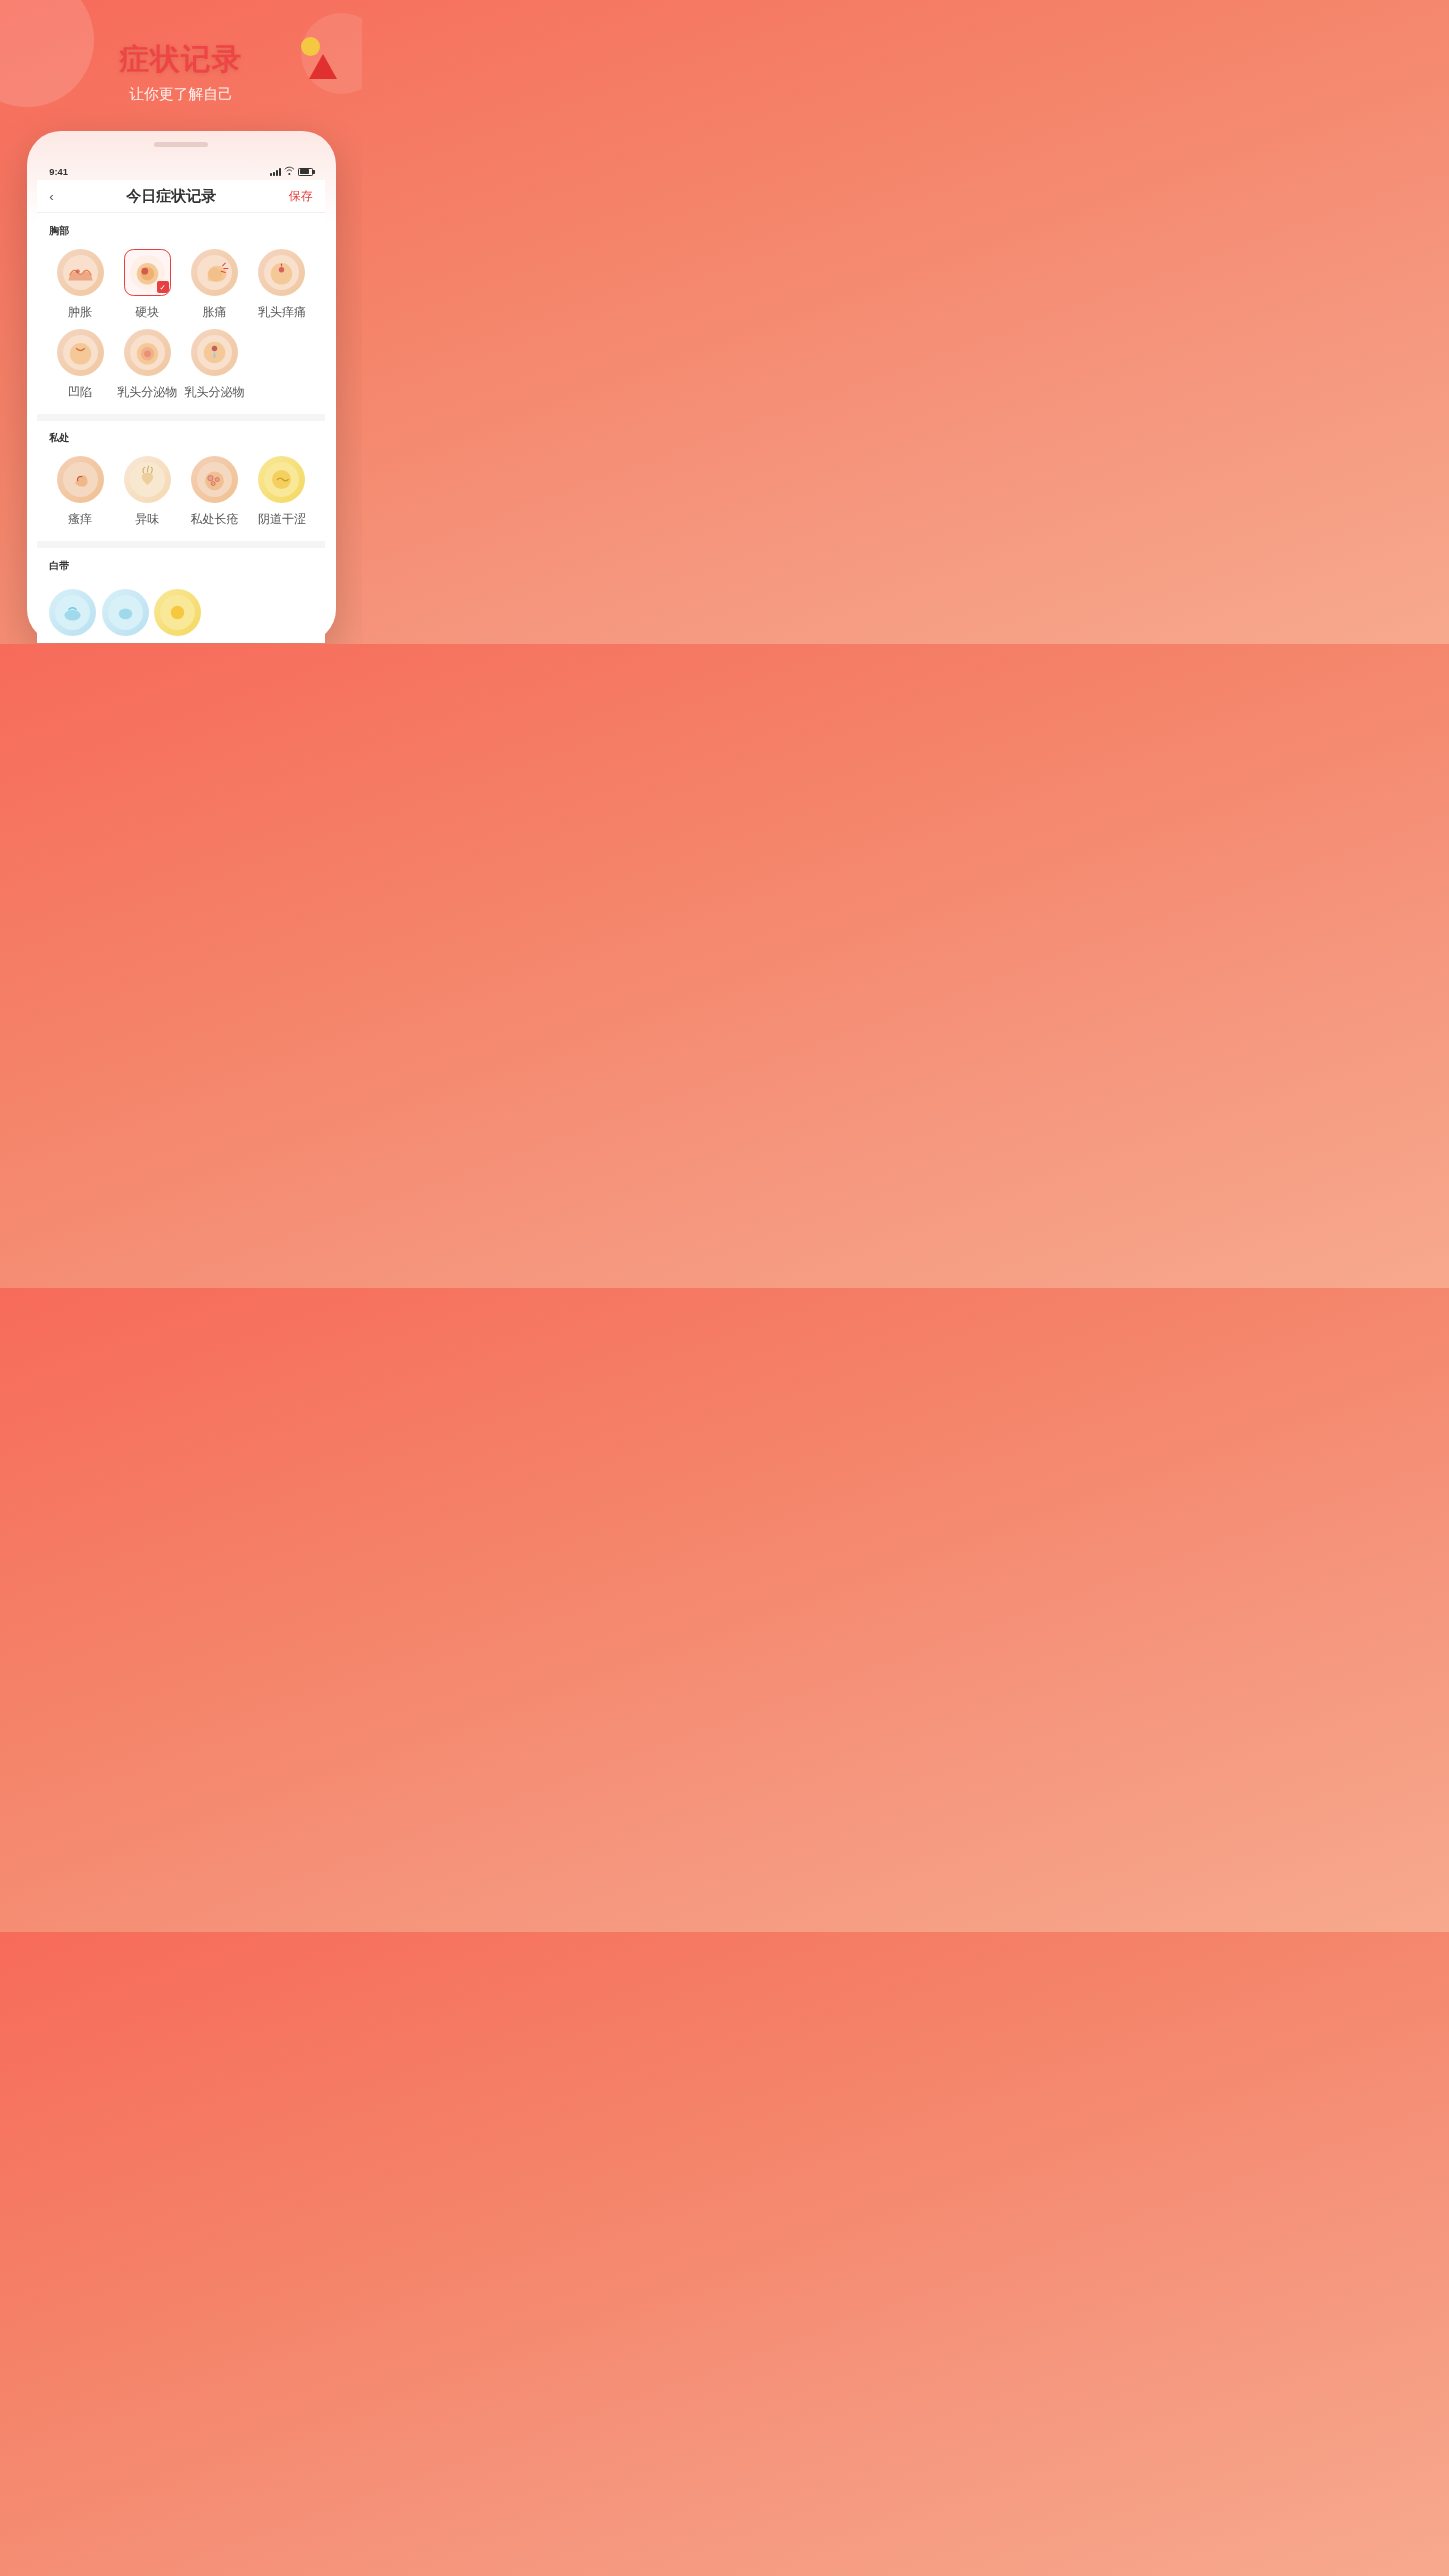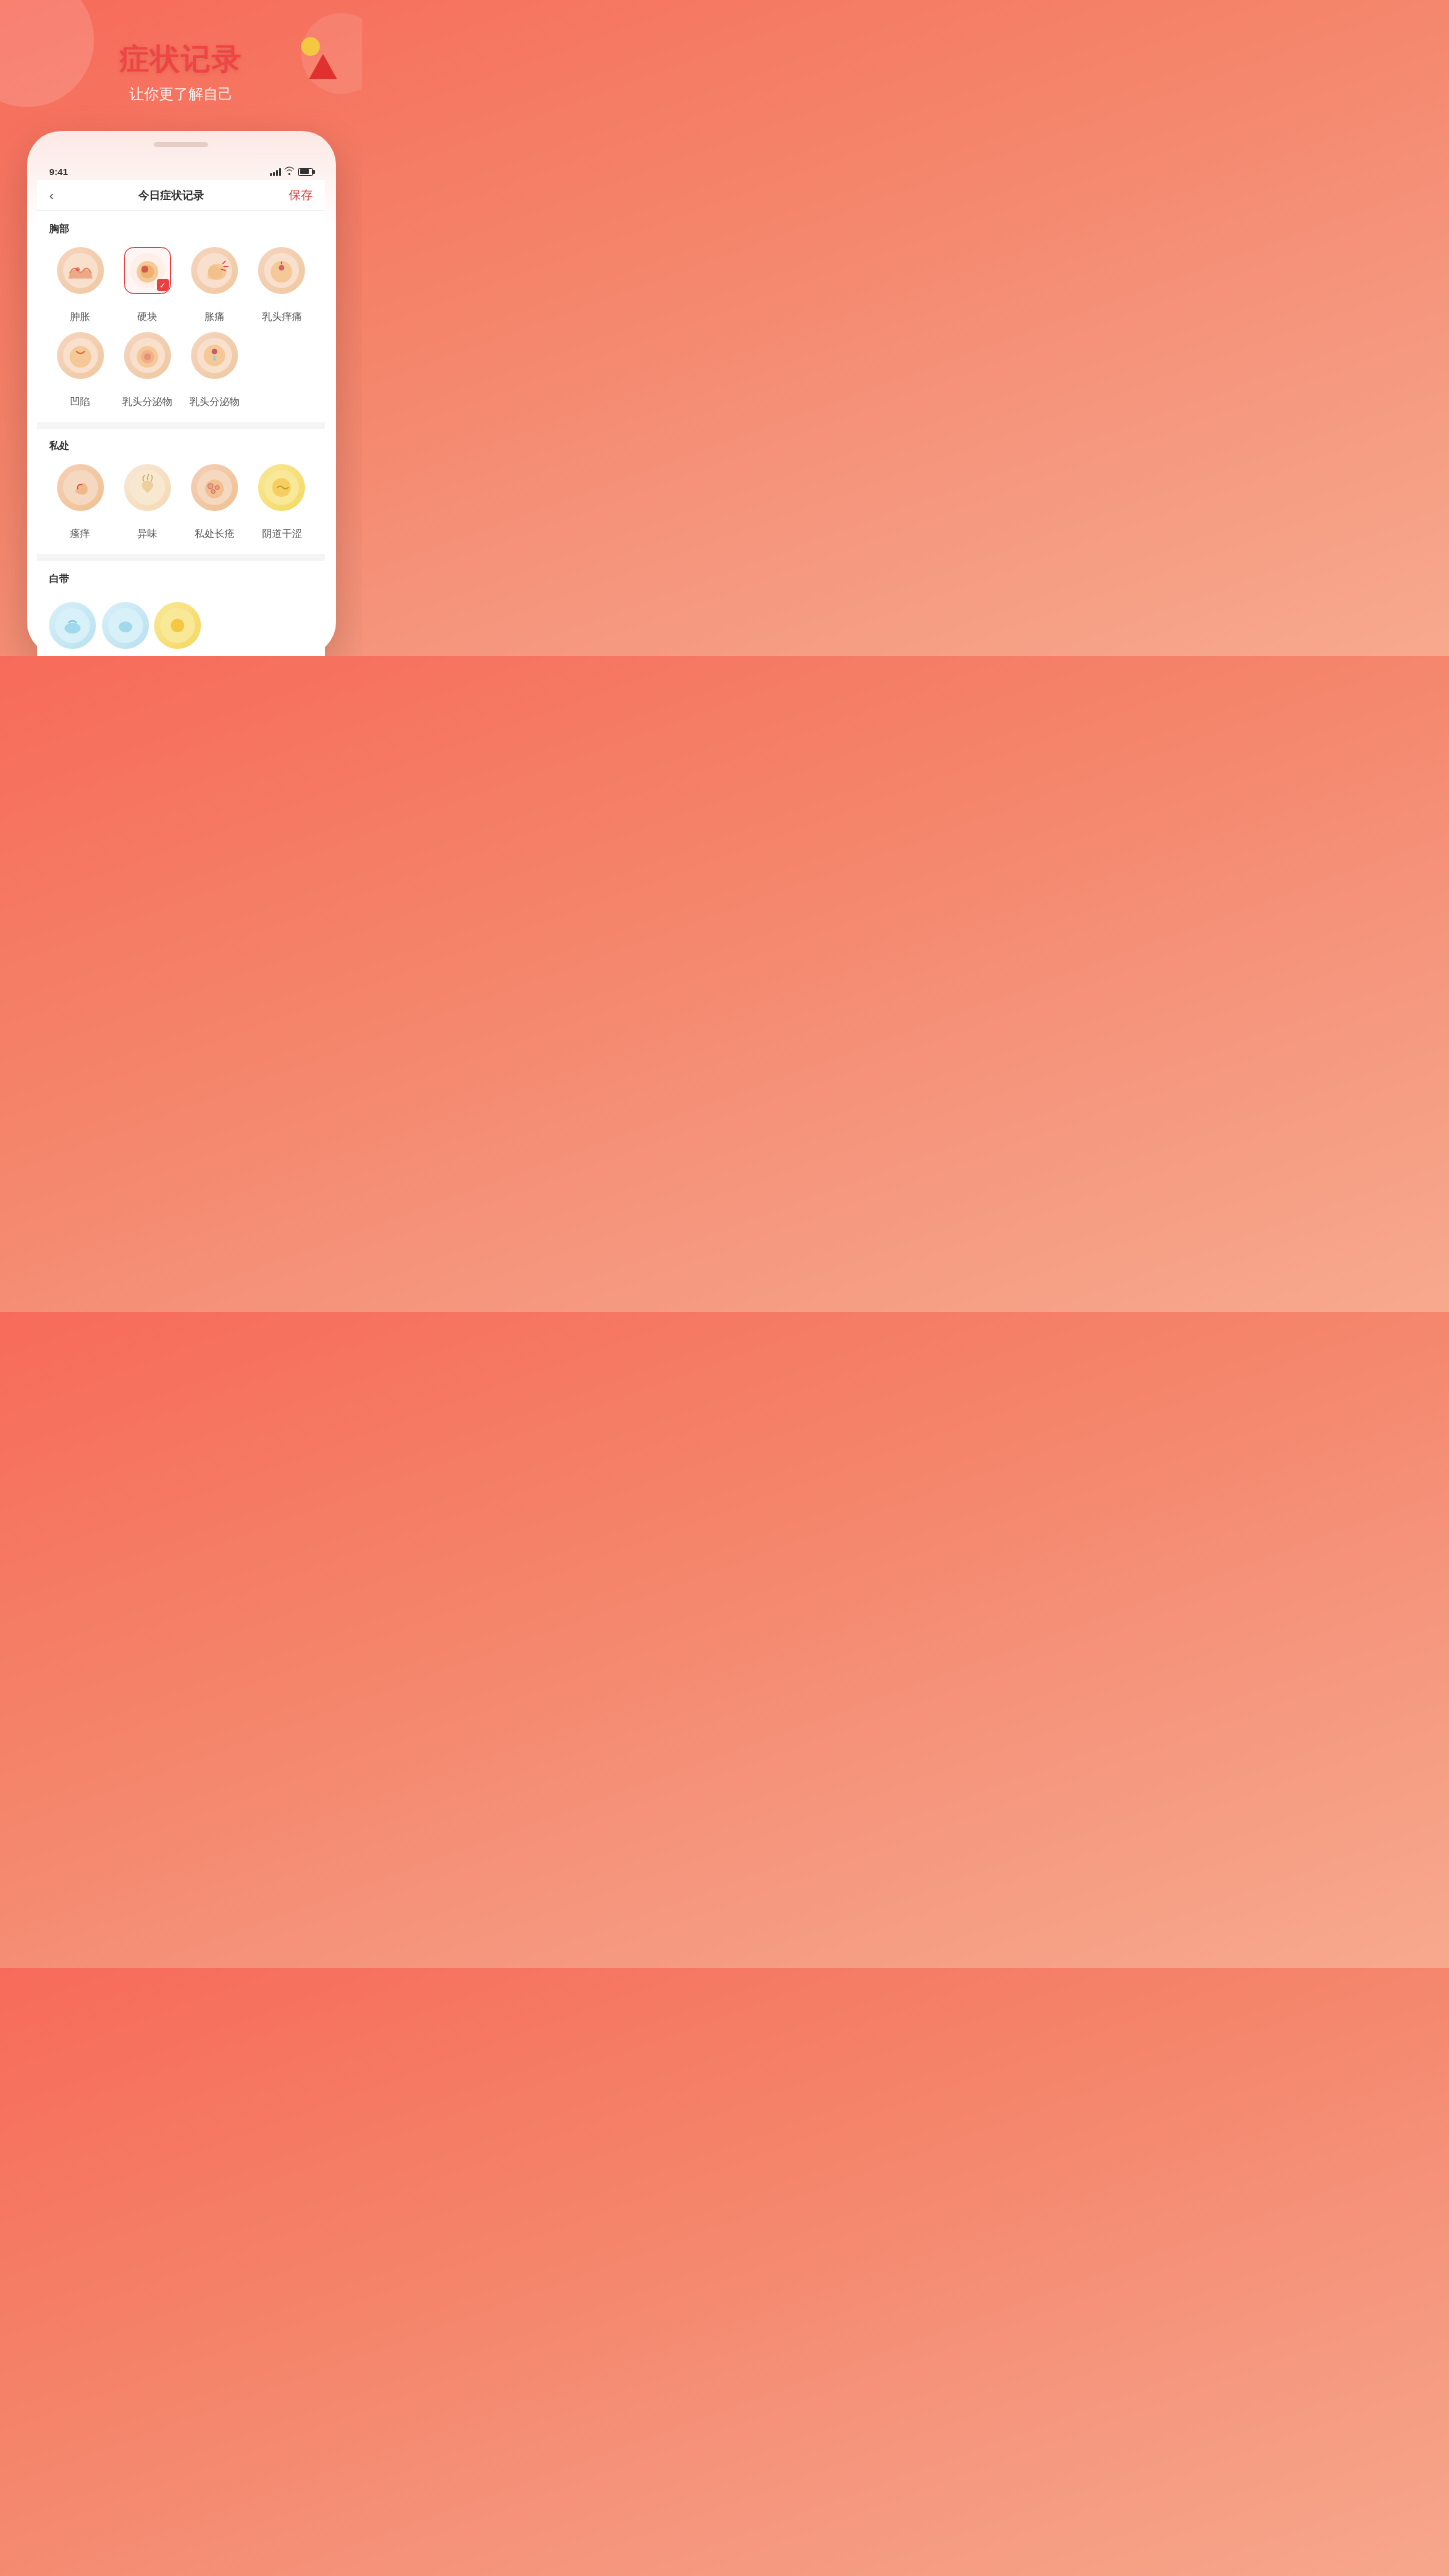--- a/index.html
+++ b/index.html
@@ -167,21 +167,21 @@
       padding: 6.7px 12px;
       background: #fff;
       border-bottom: 0.7px solid #f0f0f0;
     }
     .nav-back {
       font-size: 13.4px;
       color: #555;
       cursor: pointer;
     }
     .nav-title {
-      font-size: 11px;
+      font-size: 15px;
       font-weight: 600;
       color: #333;
     }
     .nav-save {
       font-size: 12px;
       color: #e84040;
       font-weight: 400;
       cursor: pointer;
     }
 
@@ -240,23 +240,23 @@
       height: 12px;
       background: #e84040;
       border-radius: 2px;
       display: flex;
       align-items: center;
       justify-content: center;
       font-size: 7.4px;
       color: #fff;
     }
     .symptom-label {
-      font-size: 10px;
+      font-size: 12px;
       color: #555;
-      margin-top: 16px;
+      margin-top: 8px;
       text-align: left;
     }
 
     
     .sym-svg {
       width: 35px;
       height: 35px;
     }
 
     

